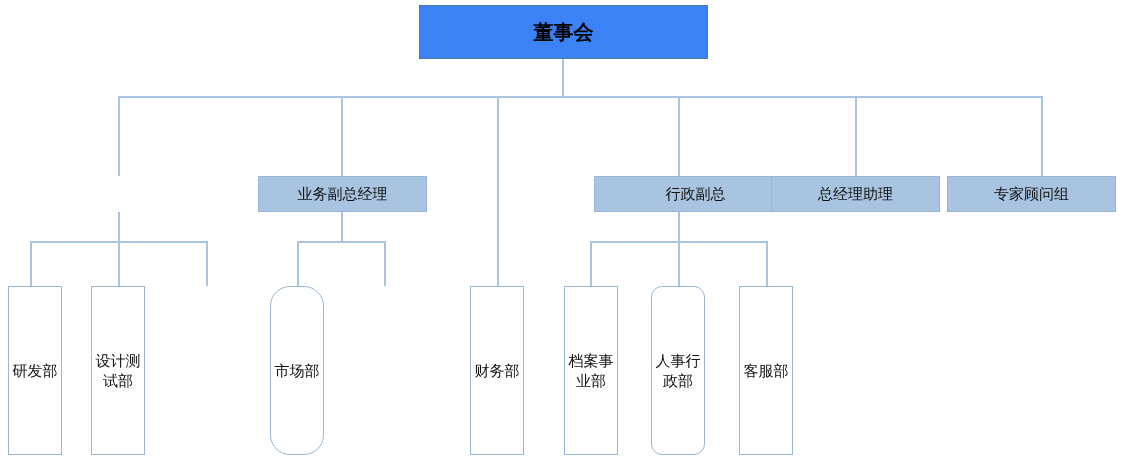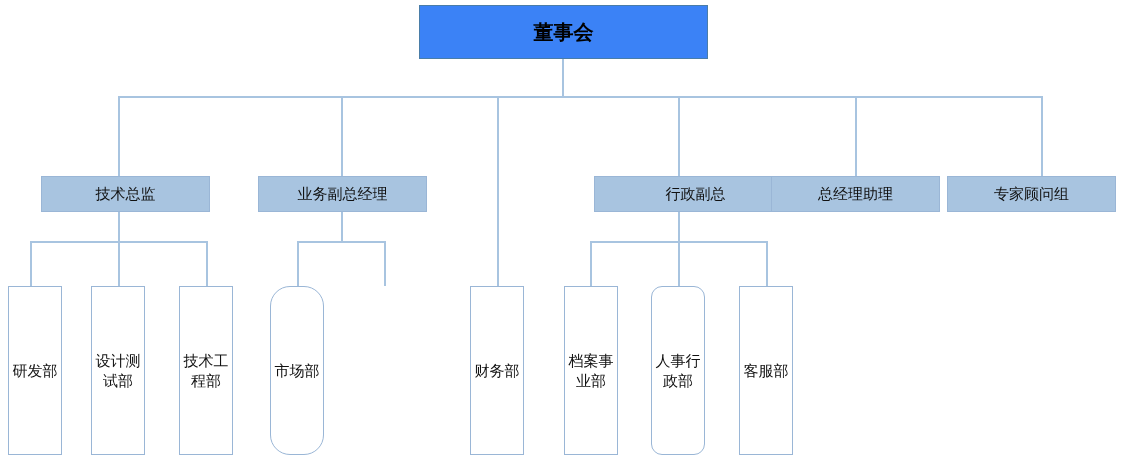--- a/index.html
+++ b/index.html
@@ -44,44 +44,38 @@
   <div class="conn vline" style="left:678px;top:212px;height:30px;"></div>
   <div class="conn hline" style="left:590px;top:241px;width:178px;height:2px;"></div>
   <div class="conn vline" style="left:590px;top:241px;height:45px;"></div>
   <div class="conn vline" style="left:678px;top:241px;height:45px;"></div>
   <div class="conn vline" style="left:766px;top:241px;height:45px;"></div>
 
   <div class="node root" style="left:419px;top:5px;width:289px;height:54px;">
     <span class="lbl">董事会</span>
   </div>
 
-  <div class="node lvl2" style="left:41px;top:176px;width:169px;height:36px;">
-    <span class="lbl">技术总监</span>
-  </div>
   <div class="node lvl2" style="left:258px;top:176px;width:169px;height:36px;">
     <span class="lbl">业务副总经理</span>
   </div>
   <div class="node lvl2" style="left:594px;top:176px;width:203px;height:36px;">
     <span class="lbl">行政副总</span>
   </div>
   <div class="node lvl2" style="left:771px;top:176px;width:169px;height:36px;">
     <span class="lbl">总经理助理</span>
   </div>
   <div class="node lvl2" style="left:947px;top:176px;width:169px;height:36px;">
     <span class="lbl">专家顾问组</span>
   </div>
 
   <div class="node lvl3" style="left:8px;top:286px;width:54px;height:169px;">
     <span class="lbl">研发部</span>
   </div>
   <div class="node lvl3" style="left:91px;top:286px;width:54px;height:169px;">
     <span class="lbl">设计测试部</span>
-  </div>
-  <div class="node lvl3" style="left:179px;top:286px;width:54px;height:169px;">
-    <span class="lbl">技术工程部</span>
   </div>
   <div class="node lvl3" style="left:270px;top:286px;width:54px;height:169px;border-radius:20px;">
     <span class="lbl">市场部</span>
   </div>
   <div class="node lvl3" style="left:470px;top:286px;width:54px;height:169px;">
     <span class="lbl">财务部</span>
   </div>
   <div class="node lvl3" style="left:564px;top:286px;width:54px;height:169px;">
     <span class="lbl">档案事业部</span>
   </div>

